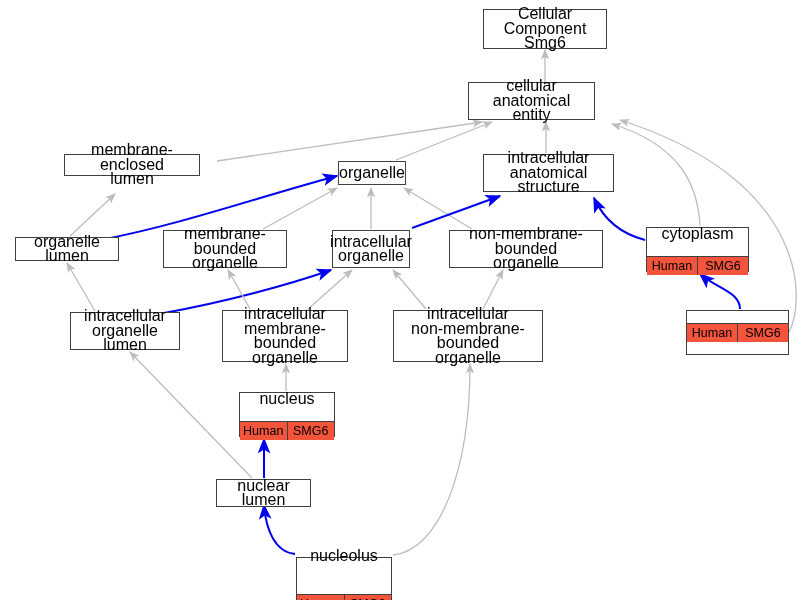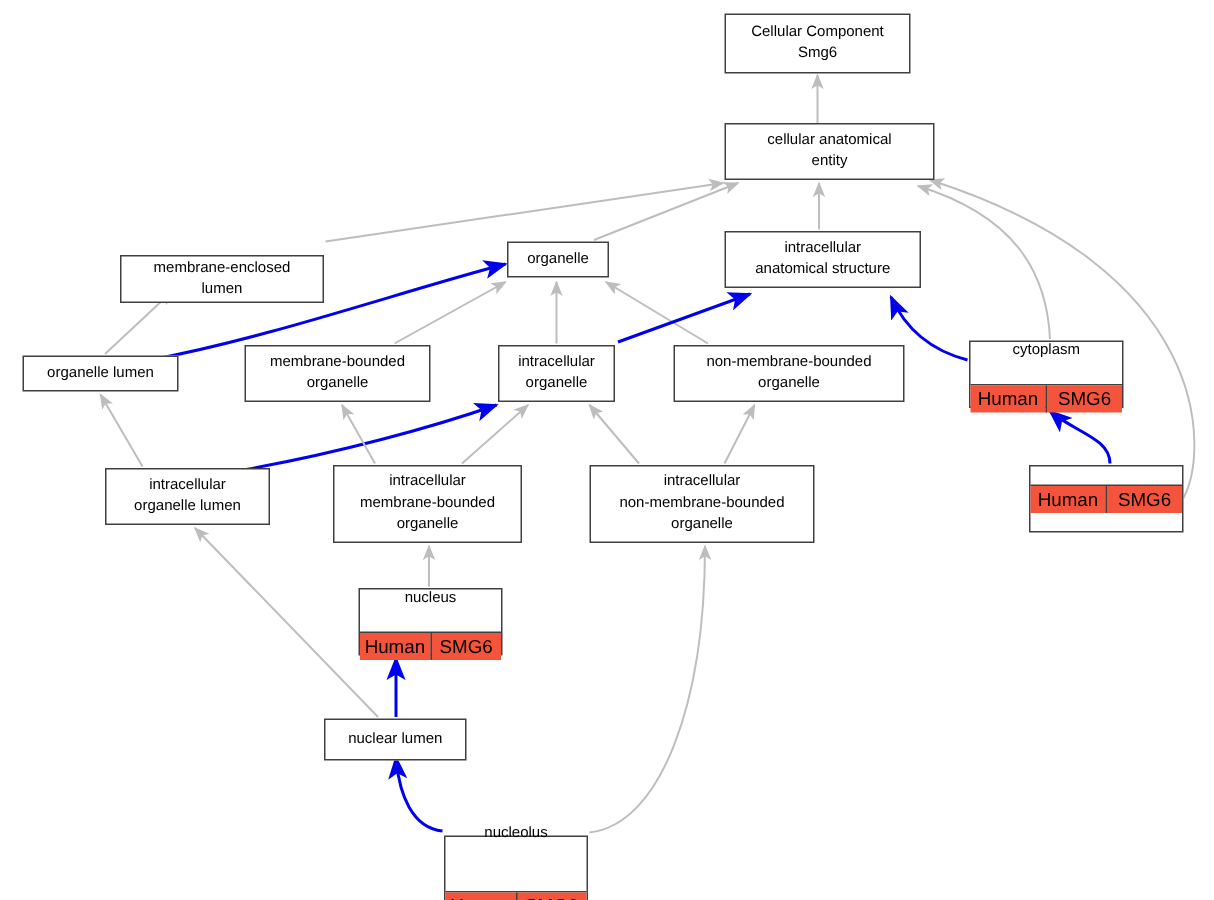--- a/index.html
+++ b/index.html
@@ -28,21 +28,21 @@
     border: 1.4px solid #404040;
     background: #ffffff;
     display: flex;
     flex-direction: column;
     align-items: stretch;
     justify-content: center;
   }
   .node-label {
     text-align: center;
     color: #000000;
-    font-size: 10px;
+    font-size: 16px;
     line-height: 14.5px;
     padding: 2px 5px;
     white-space: pre-line;
     flex: 1 1 auto;
     display: flex;
     align-items: center;
     justify-content: center;
   }
   .node.has-badges .node-label {
     flex: 0 0 auto;
@@ -105,25 +105,25 @@
         <path d="M 264,478 L 264,439" stroke="#0000ee" stroke-width="2" fill="none" marker-end="url(#arrow-blue)"></path>
         <path d="M 295,554 C 275,552 266,530 264,505" stroke="#0000ee" stroke-width="2" fill="none" marker-end="url(#arrow-blue)"></path>
         <path d="M 393,555 C 440,550 470,470 470,364" stroke="#bdbdbd" stroke-width="1.3" fill="none" marker-end="url(#arrow-gray)"></path>
       </g>
   </svg>
   <div id="node-layer">
       <div class="node" style="left: 483px; top: 9px; width: 124px; height: 40px;">
         <div class="node-label">Cellular Component
 Smg6</div>
       </div>
-      <div class="node" style="left: 483px; top: 82px; width: 140px; height: 38px;">
+      <div class="node" style="left: 468px; top: 82px; width: 127px; height: 38px;">
         <div class="node-label">cellular anatomical
 entity</div>
       </div>
-      <div class="node" style="left: 80px; top: 154px; width: 136px; height: 32px; margin-top: 16px;">
+      <div class="node" style="left: 64px; top: 154px; width: 136px; height: 22px;">
         <div class="node-label">membrane-enclosed
 lumen</div>
       </div>
       <div class="node" style="left: 338px; top: 161px; width: 68px; height: 24px;">
         <div class="node-label">organelle</div>
       </div>
       <div class="node" style="left: 483px; top: 154px; width: 131px; height: 38px;">
         <div class="node-label">intracellular
 anatomical structure</div>
       </div>

